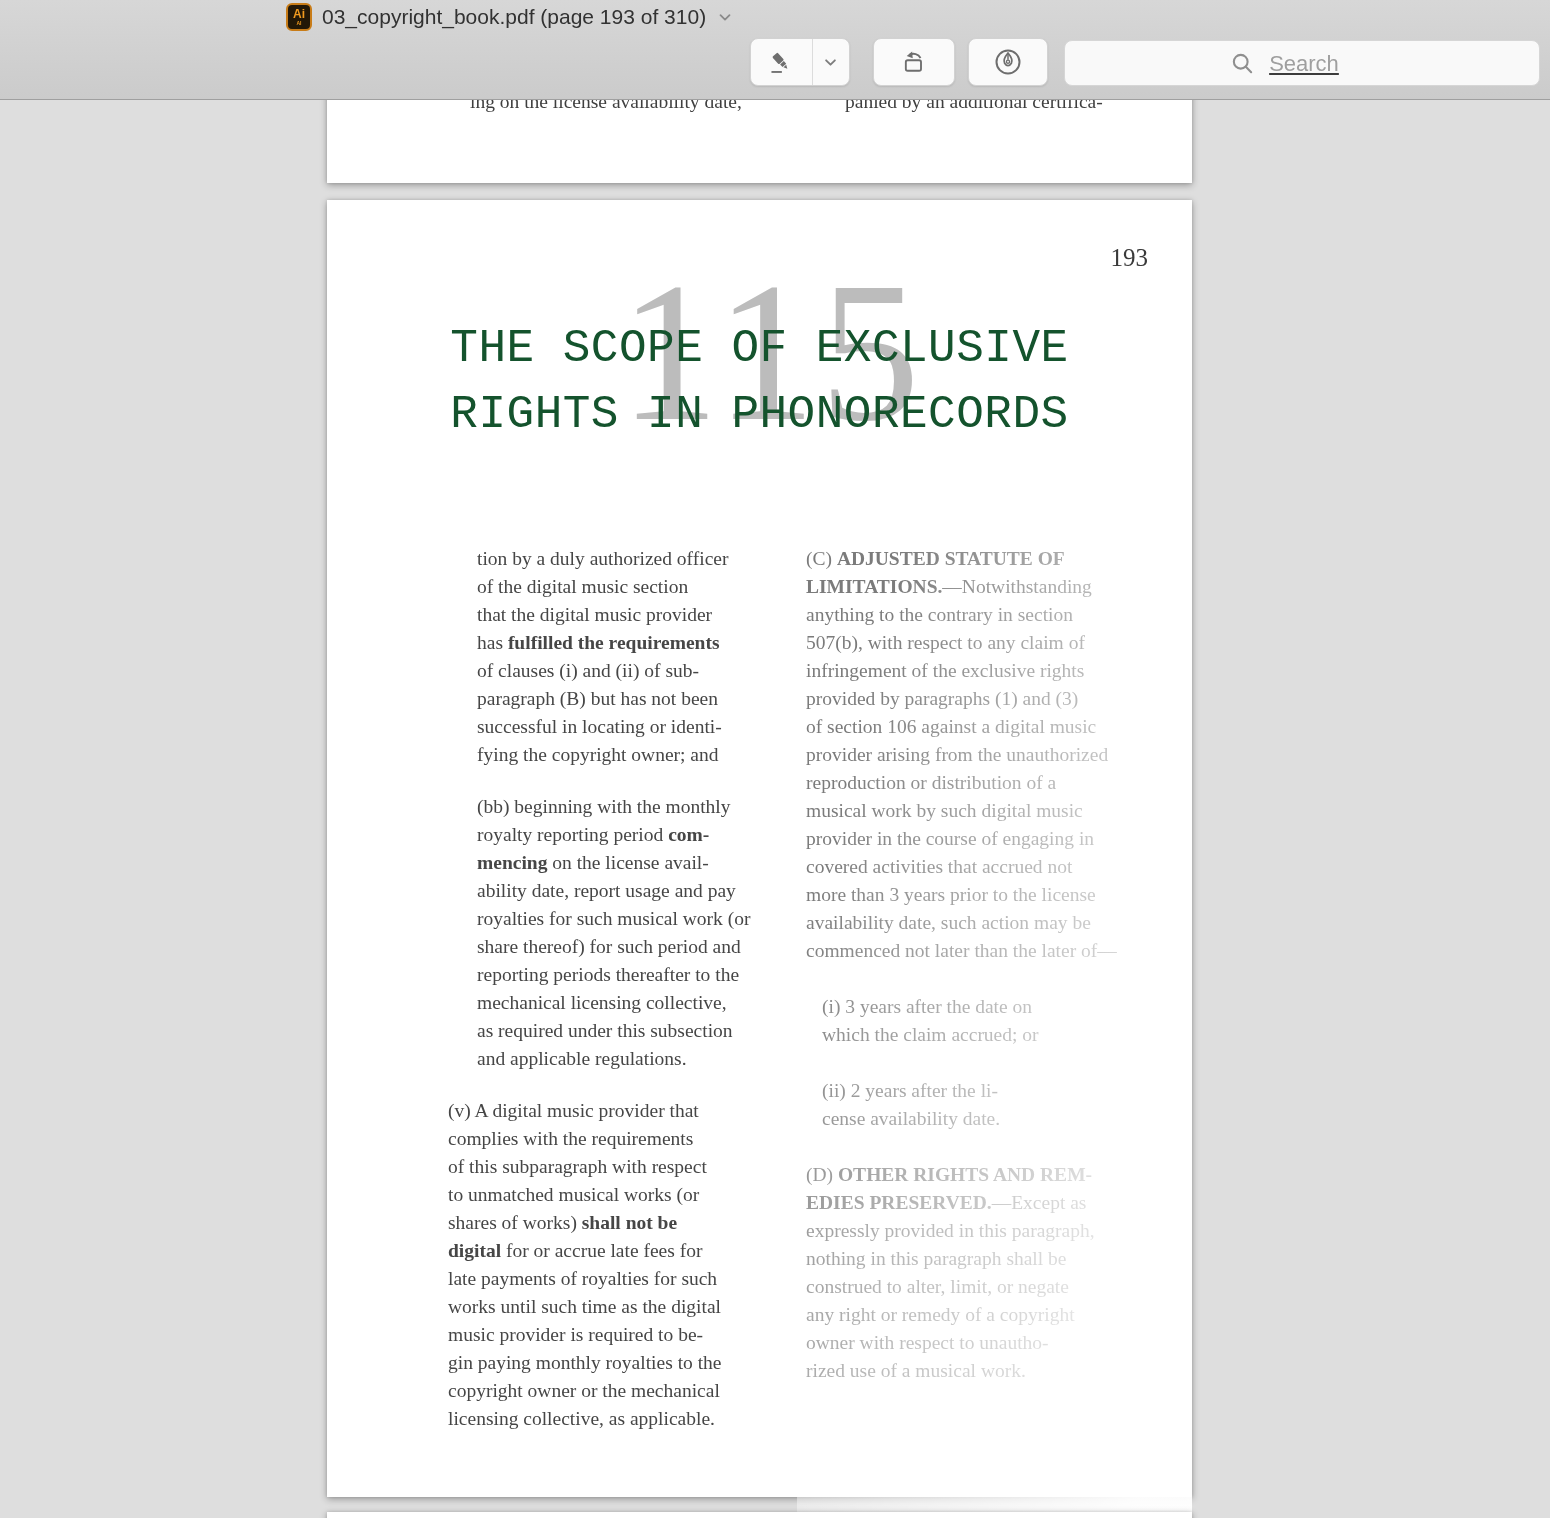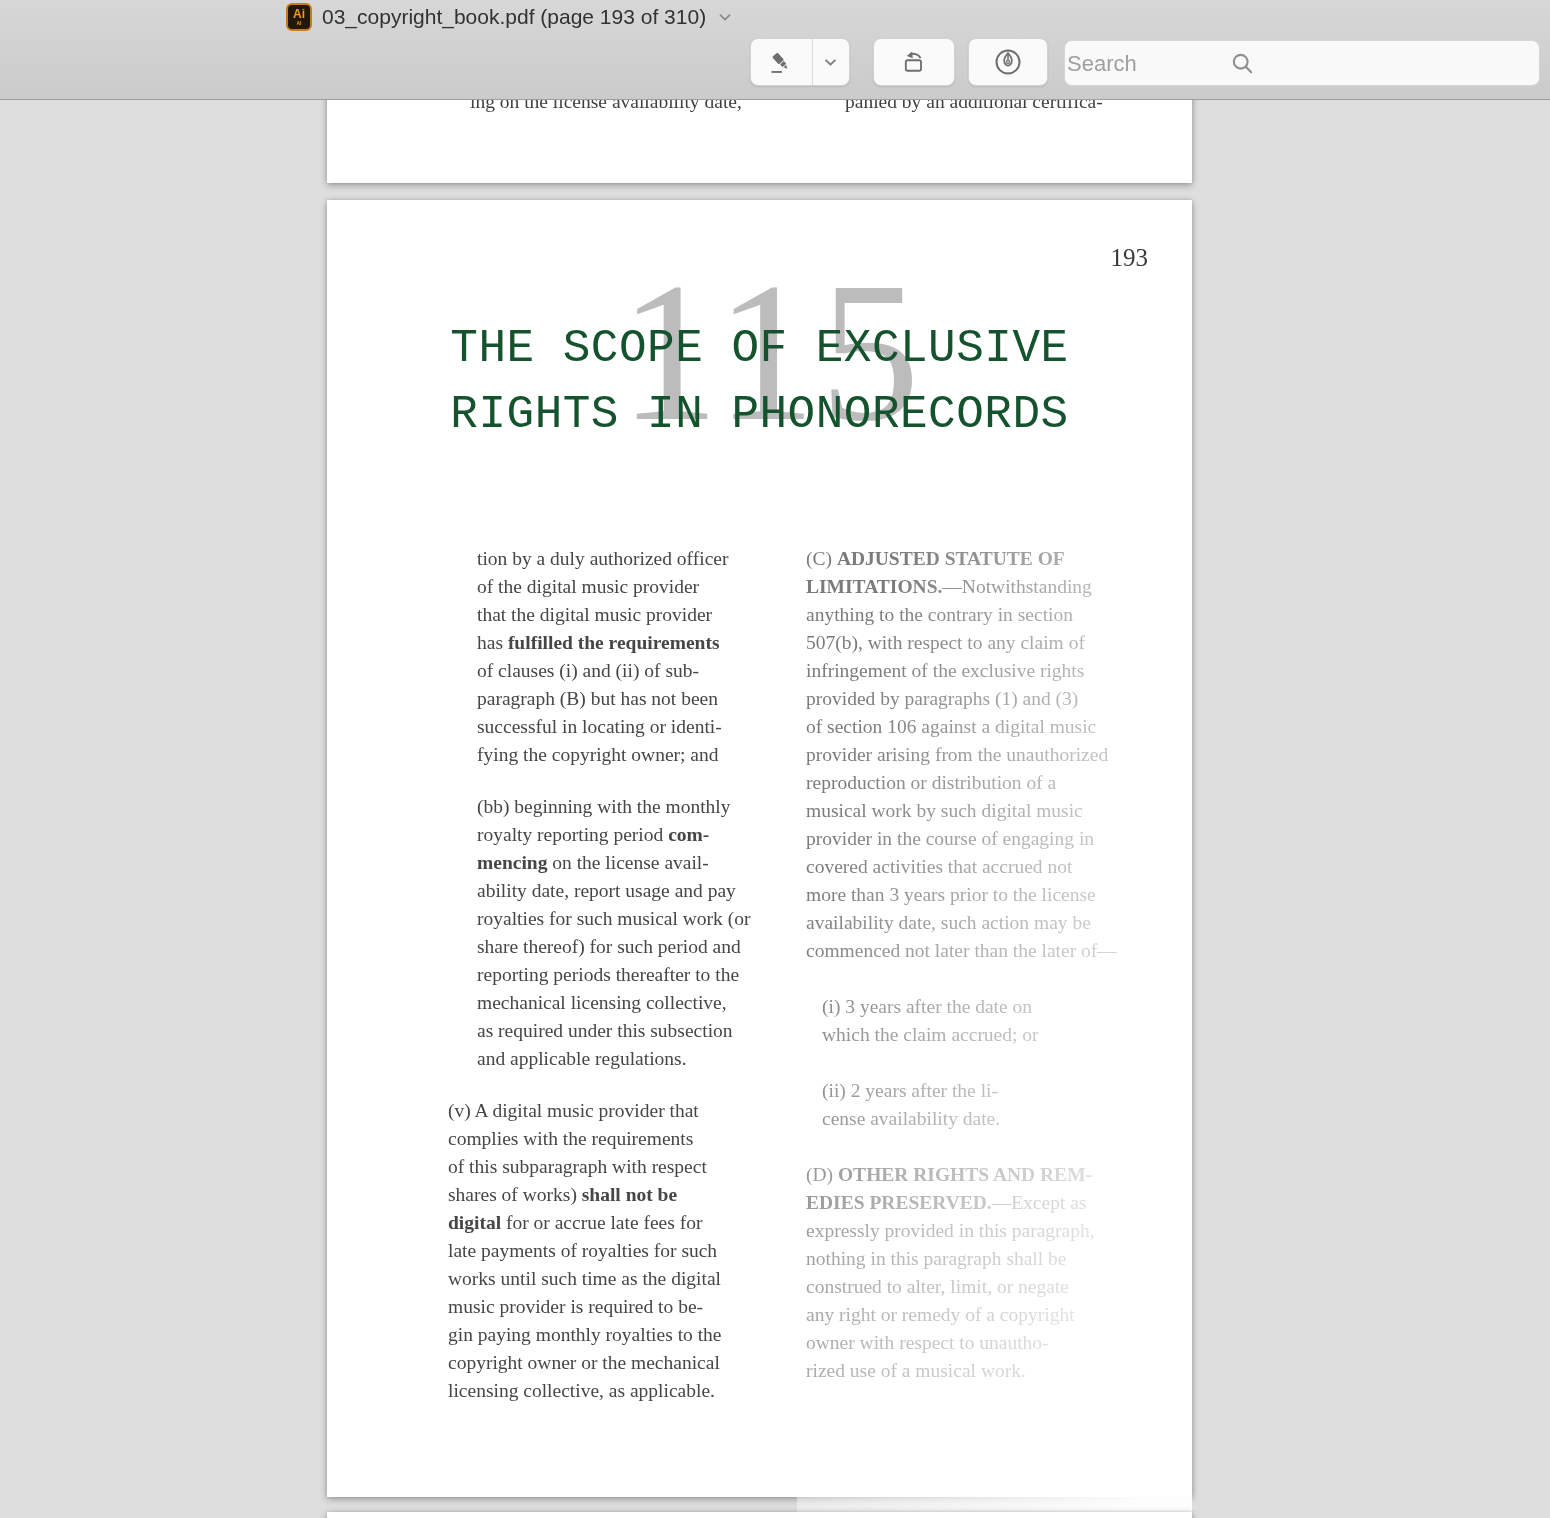--- a/index.html
+++ b/index.html
@@ -23,21 +23,21 @@
   .split{padding:0;}
   .split .seg{height:100%;display:flex;align-items:center;justify-content:center;}
   .split .seg.main{width:62px;}
   .split .seg.drop{width:37px;border-left:1px solid #dcdcdc;color:#7d7d7d;}
   #btn-highlight{left:750px;width:100px;}
   #btn-rotate{left:873px;width:82px;}
   #btn-markup{left:968px;width:80px;}
   .search{position:absolute;left:1064px;top:40px;width:476px;height:46px;background:#f9f9f9;
           border:1px solid #d6d6d6;border-radius:8px;box-sizing:border-box;}
   .search input{width:100%;height:100%;border:none;background:transparent;outline:none;
-                font-size:22px;color:#3c3c3c;font-family:inherit;}
+                text-align:center;font-size:22px;color:#3c3c3c;font-family:inherit;text-decoration:underline;}
   .search input::placeholder{color:#9f9f9f;}
   .search .mag{position:absolute;left:calc(50% - 72px);top:10px;color:#8f8f8f;pointer-events:none;}
 
   
   .page{position:absolute;left:327px;width:865px;background:var(--page-background,#fff);
         box-shadow:0 2px 7px rgba(0,0,0,.32),0 0 3px rgba(0,0,0,.12);z-index:1;}
   #page-prev{top:20px;height:163px;}
   #page-main{top:200px;height:1297px;}
   #page-next{top:1512px;height:30px;}
 
@@ -148,21 +148,21 @@
   <div class="page serif" id="page-main">
     <div class="pagenum">193</div>
     <div class="watermark">115</div>
     <div class="doc-title">
       <div>THE SCOPE OF EXCLUSIVE</div>
       <div>RIGHTS IN PHONORECORDS</div>
     </div>
     <div class="col" id="col-left">
         <div class="tblock indent">
           <div class="tline"><span>tion by a duly authorized officer</span></div>
-          <div class="tline"><span>of the digital music provider</span></div>
+          <div class="tline"><span>of the digital music section</span></div>
           <div class="tline"><span>that the digital music provider</span></div>
           <div class="tline"><span>has </span><span class="b">fulfilled the requirements</span></div>
           <div class="tline"><span>of clauses (i) and (ii) of sub-</span></div>
           <div class="tline"><span>paragraph (B) but has not been</span></div>
           <div class="tline"><span>successful in locating or identi-</span></div>
           <div class="tline"><span>fying the copyright owner; and</span></div>
         </div>
         <div class="tblock indent">
           <div class="tline"><span>(bb) beginning with the monthly</span></div>
           <div class="tline"><span>royalty reporting period </span><span class="b">com-</span></div>
@@ -172,20 +172,21 @@
           <div class="tline"><span>share thereof) for such period and</span></div>
           <div class="tline"><span>reporting periods thereafter to the</span></div>
           <div class="tline"><span>mechanical licensing collective,</span></div>
           <div class="tline"><span>as required under this subsection</span></div>
           <div class="tline"><span>and applicable regulations.</span></div>
         </div>
         <div class="tblock">
           <div class="tline"><span>(v) A digital music provider that</span></div>
           <div class="tline"><span>complies with the requirements</span></div>
           <div class="tline"><span>of this subparagraph with respect</span></div>
+          <div class="tline"><span>to unmatched musical works (or</span></div>
           <div class="tline"><span>shares of works) </span><span class="b">shall not be</span></div>
           <div class="tline"><span class="b">digital</span><span> for or accrue late fees for</span></div>
           <div class="tline"><span>late payments of royalties for such</span></div>
           <div class="tline"><span>works until such time as the digital</span></div>
           <div class="tline"><span>music provider is required to be-</span></div>
           <div class="tline"><span>gin paying monthly royalties to the</span></div>
           <div class="tline"><span>copyright owner or the mechanical</span></div>
           <div class="tline"><span>licensing collective, as applicable.</span></div>
         </div>
       </div>

